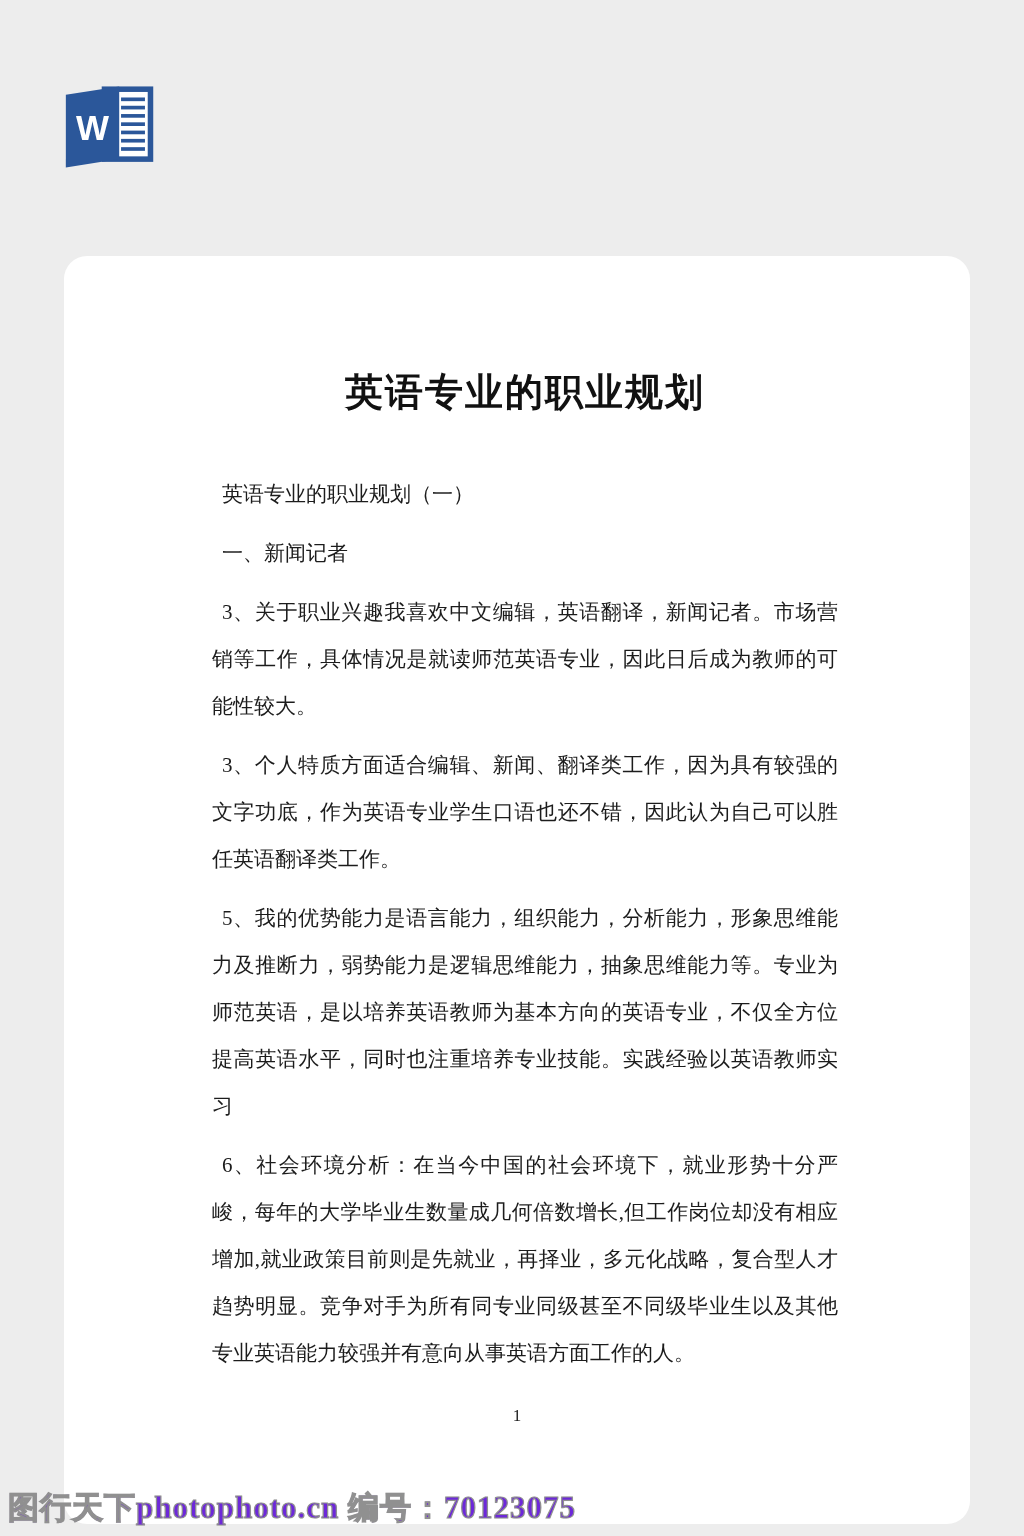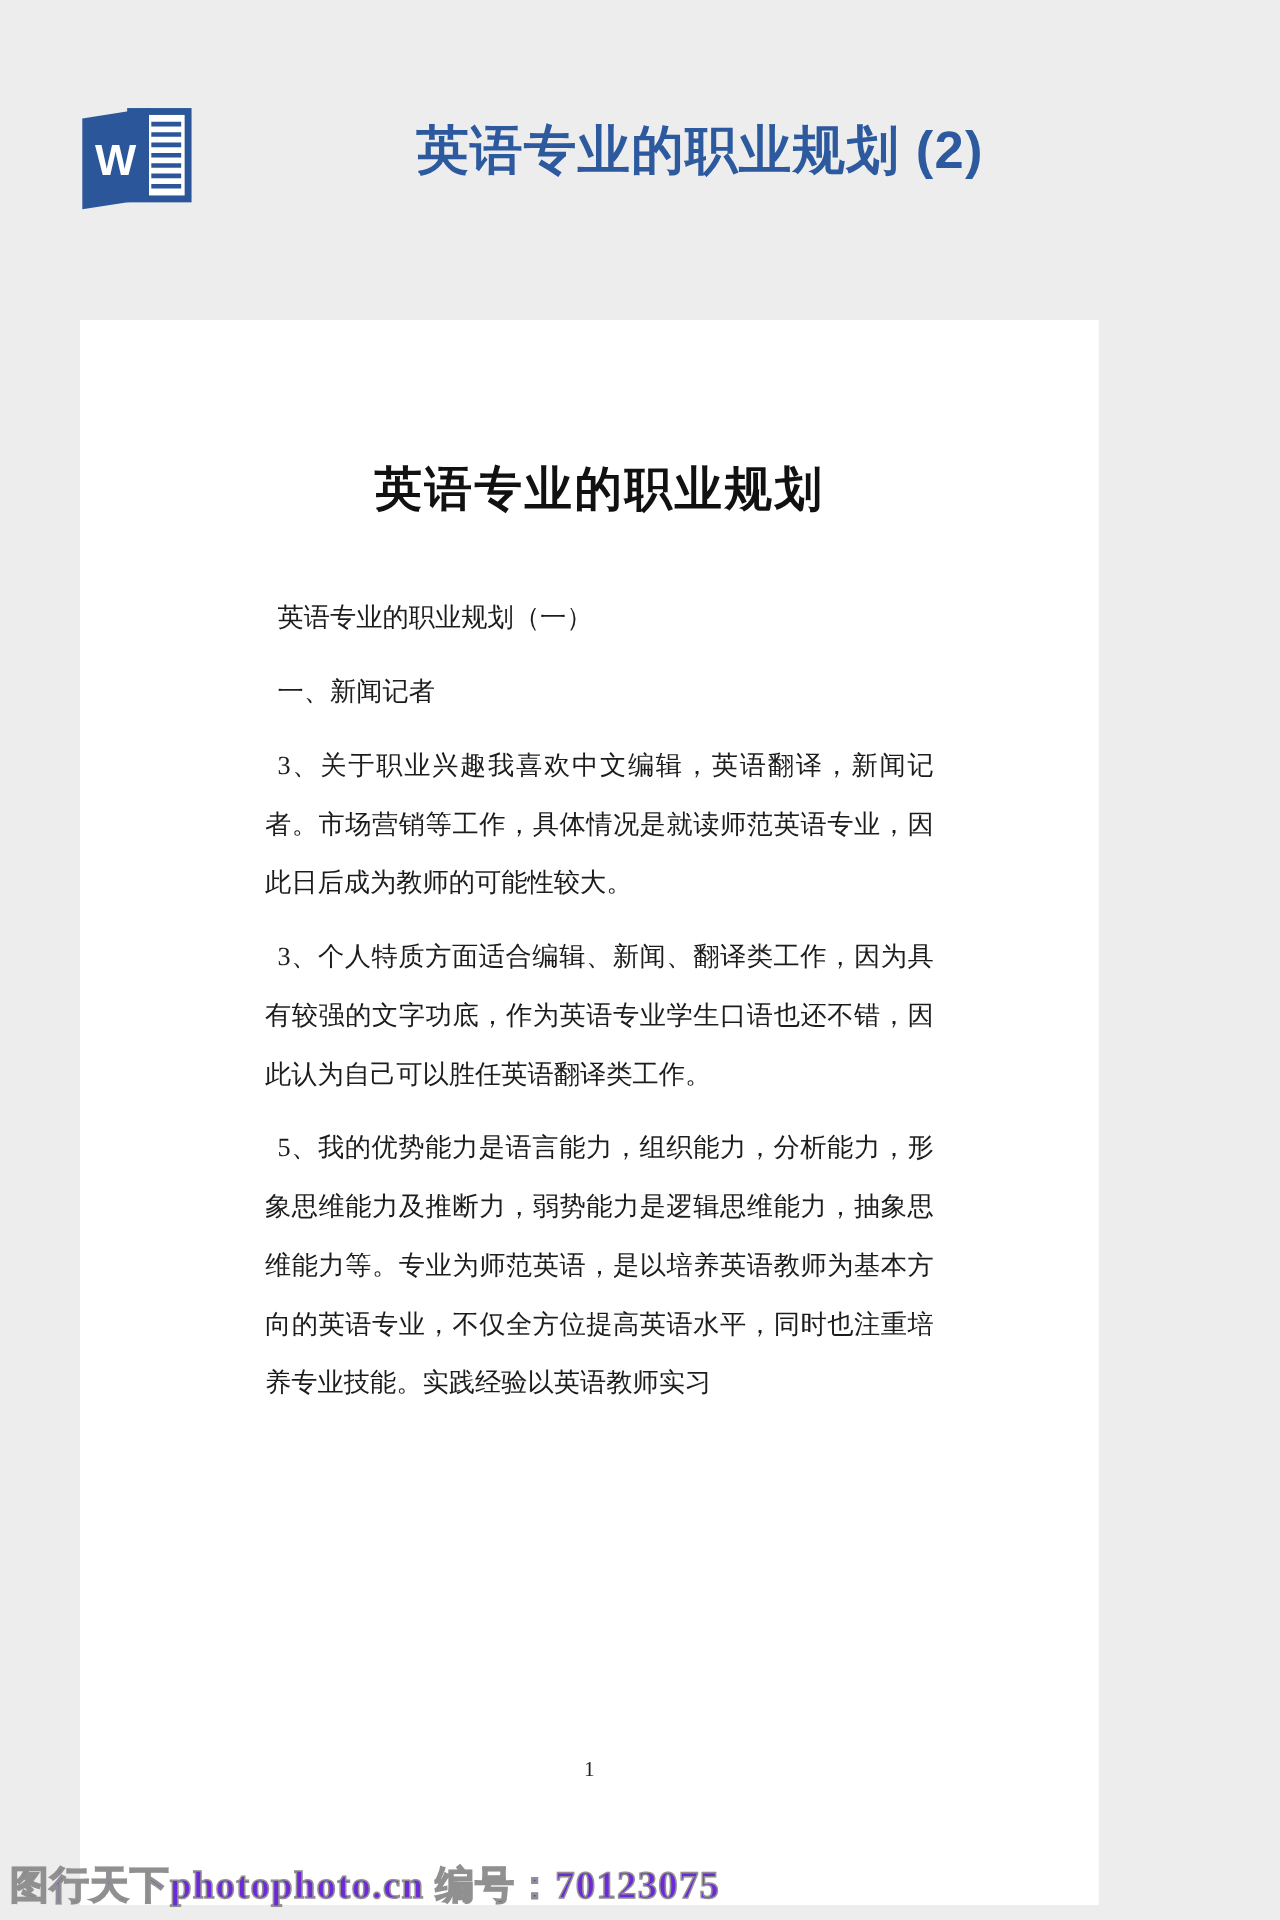--- a/index.html
+++ b/index.html
@@ -44,24 +44,25 @@
     font-weight: 400;
     color: #3d3d3d;
     letter-spacing: 0.5px;
   }
 
   
   .page {
     position: absolute;
     left: 64px;
     top: 256px;
-    width: 815px;
+    width: 906px;
     height: 1268px;
     background: #ffffff;
     padding: 111px 120px 0 136px;
+    border-radius: 23px;
   }
   .doc-title {
     text-align: center;
     font-size: 38px;
     line-height: 50px;
     font-weight: bold;
     color: #111111;
     letter-spacing: 2px;
   }
   .doc-body {
@@ -115,29 +116,29 @@
         <line x1="62" y1="34" x2="88" y2="34"></line>
         <line x1="62" y1="43" x2="88" y2="43"></line>
         <line x1="62" y1="52" x2="88" y2="52"></line>
         <line x1="62" y1="61" x2="88" y2="61"></line>
         <line x1="62" y1="70" x2="88" y2="70"></line>
       </g>
       <path d="M2 11 L60 2 L60 81 L2 90 Z" fill="#2b579a"></path>
       <text x="31" y="60" text-anchor="middle" font-size="38" font-weight="bold" fill="#ffffff" font-family="Liberation Sans, DejaVu Sans, sans-serif">W</text>
     </svg>
   </div>
-  <h1 class="header-title">英语专业的职业规划 (2)</h1>
 
   <div class="page">
     <h2 class="doc-title">英语专业的职业规划</h2>
     <div class="doc-body">
         <p>英语专业的职业规划（一）</p>
         <p>一、新闻记者</p>
         <p>3、关于职业兴趣我喜欢中文编辑，英语翻译，新闻记者。市场营销等工作，具体情况是就读师范英语专业，因此日后成为教师的可能性较大。</p>
         <p>3、个人特质方面适合编辑、新闻、翻译类工作，因为具有较强的文字功底，作为英语专业学生口语也还不错，因此认为自己可以胜任英语翻译类工作。</p>
         <p>5、我的优势能力是语言能力，组织能力，分析能力，形象思维能力及推断力，弱势能力是逻辑思维能力，抽象思维能力等。专业为师范英语，是以培养英语教师为基本方向的英语专业，不仅全方位提高英语水平，同时也注重培养专业技能。实践经验以英语教师实习</p>
+        <p>6、社会环境分析：在当今中国的社会环境下，就业形势十分严峻，每年的大学毕业生数量成几何倍数增长,但工作岗位却没有相应增加,就业政策目前则是先就业，再择业，多元化战略，复合型人才趋势明显。竞争对手为所有同专业同级甚至不同级毕业生以及其他专业英语能力较强并有意向从事英语方面工作的人。</p>
       </div>
     <div class="page-number">1</div>
   </div>
 
   <div class="watermark">图行天下photophoto.cn 编号：70123075</div>
 
 </div>
 
 </body></html>

